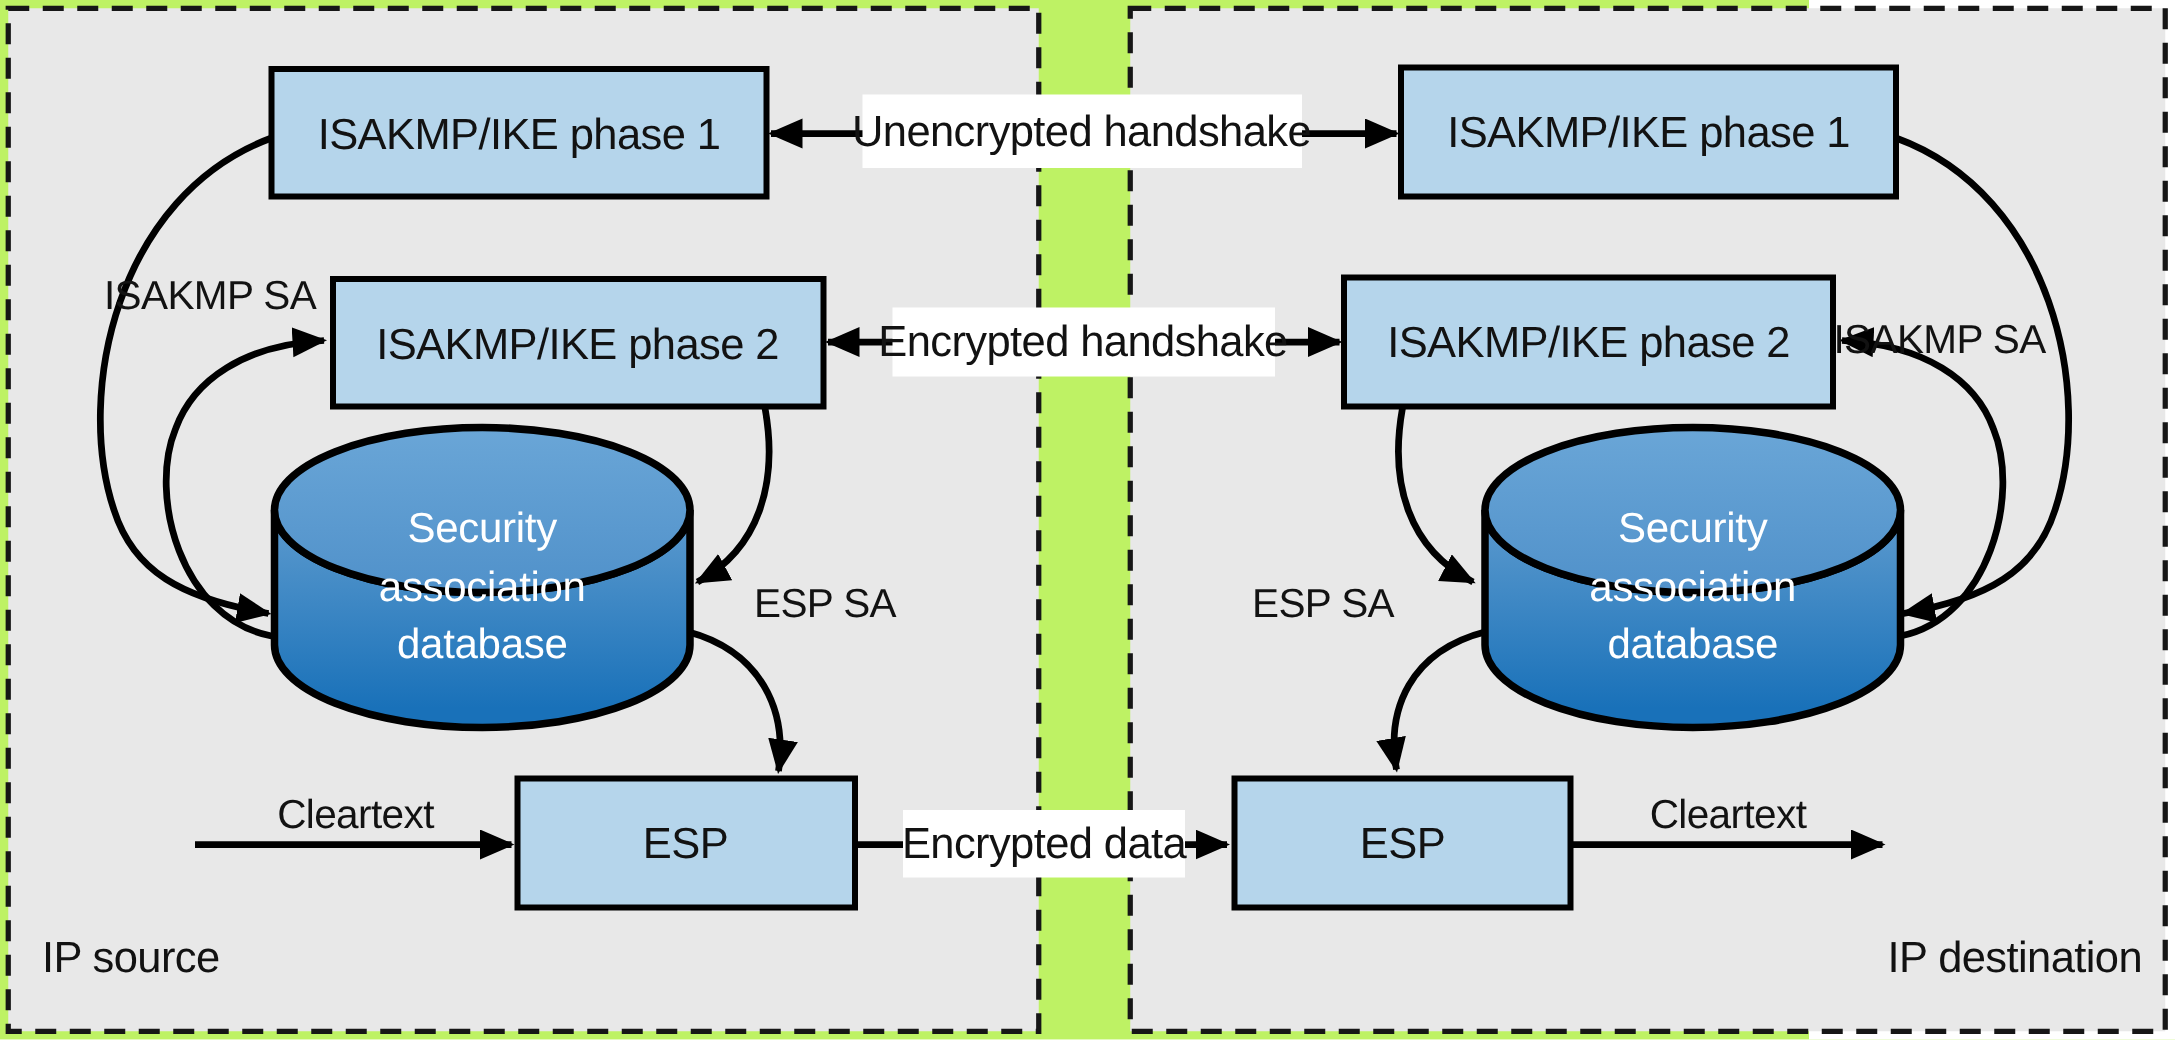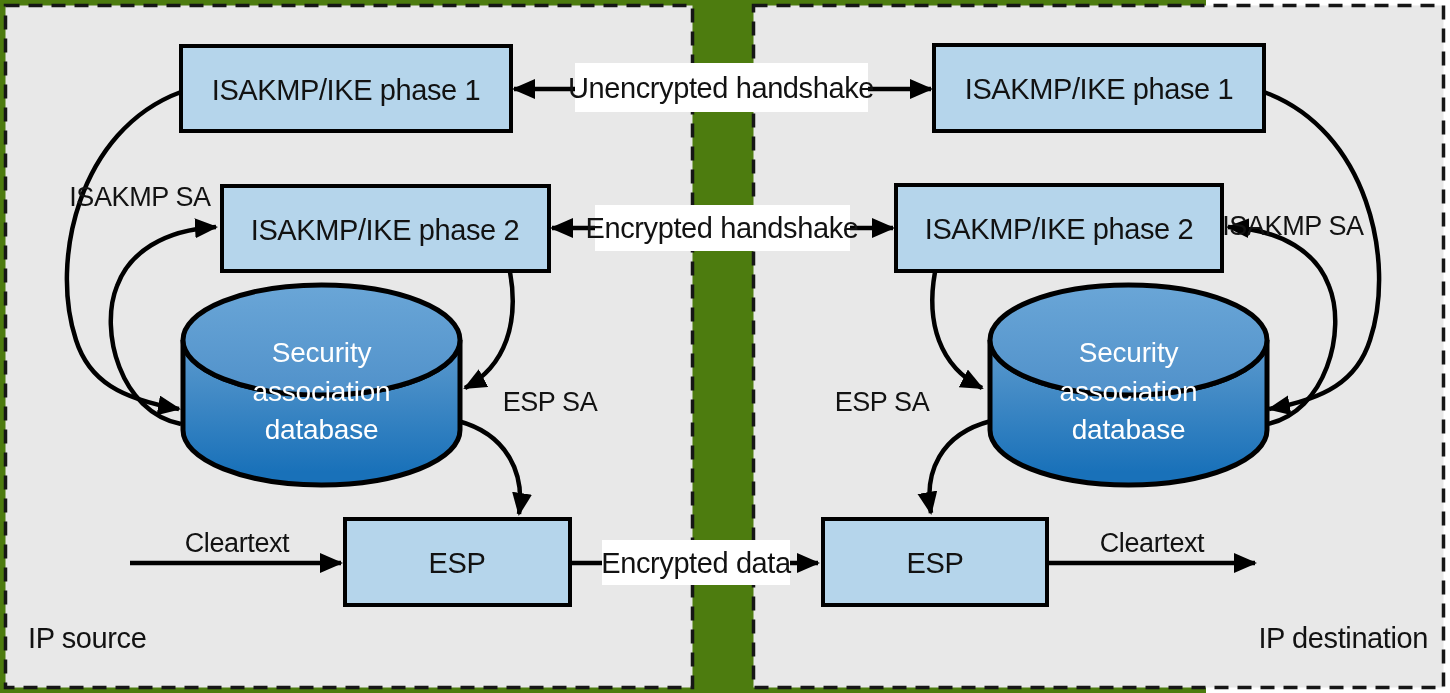--- a/index.html
+++ b/index.html
@@ -1,16 +1,16 @@
 <!DOCTYPE html>
 <html><head>
 <meta charset="utf-8">
 <style>
   html,body{margin:0;padding:0;background:#ffffff;}
-  .stage{position:relative;width:1206px;height:693px;background:#4d7c0f;
+  .stage{position:relative;width:1206px;height:693px;background:#bef264;
          font-family:"Liberation Sans", sans-serif;}
   svg{display:block}
   text{fill:#121212;letter-spacing:-0.4px;}
   .t-box{font-size:29px;}
   .t-mid{font-size:29px;}
   .t-side{font-size:27px;}
   .t-corner{font-size:29px;}
   .t-db{font-size:28px;fill:#ffffff;letter-spacing:-0.2px;}
 </style>
 </head>

